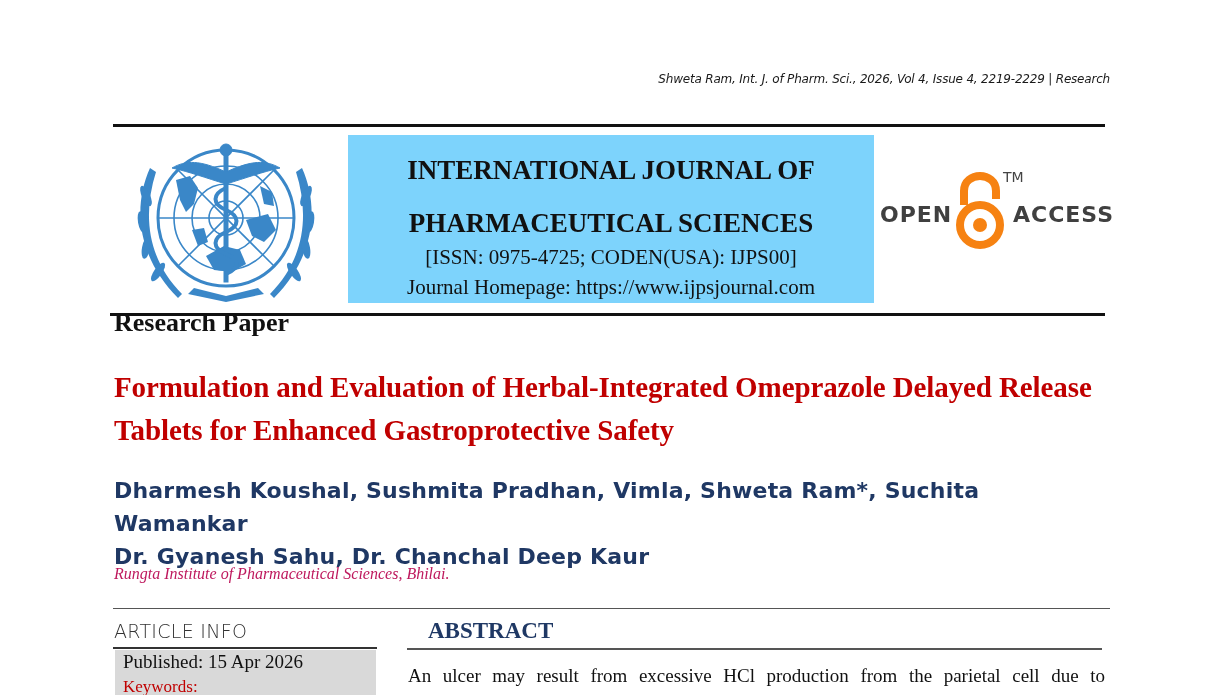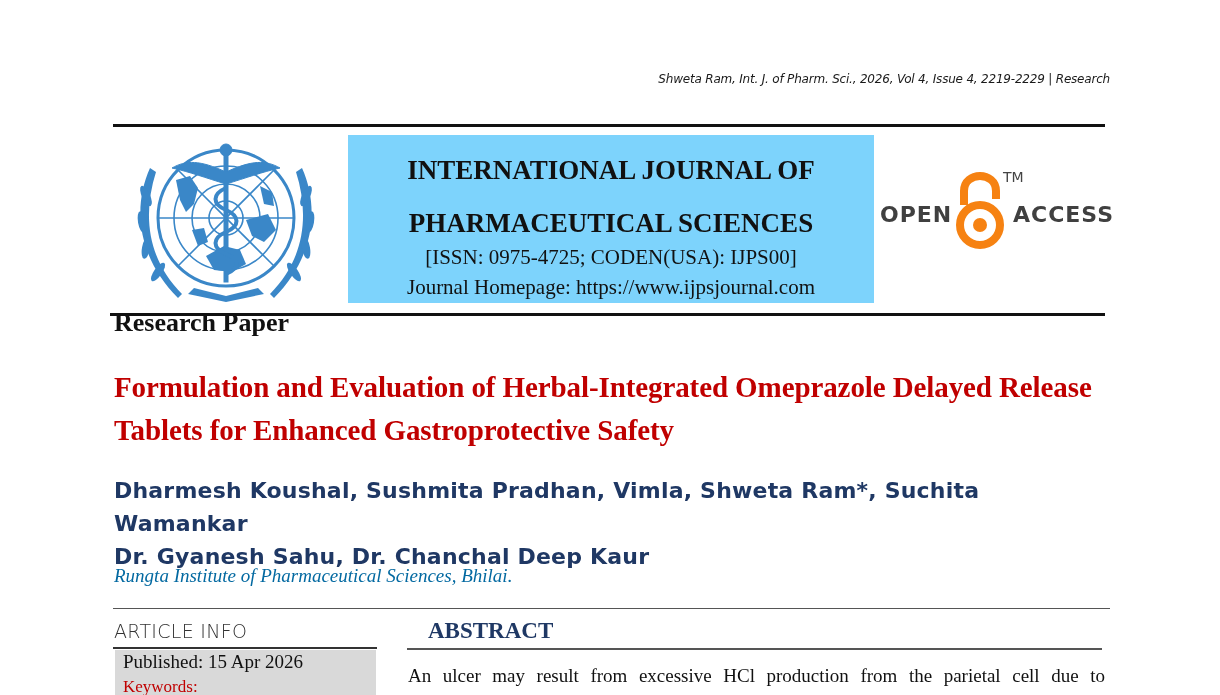--- a/index.html
+++ b/index.html
@@ -20,21 +20,21 @@
 
     .oa { left: 880px; top: 165px; width: 228px; height: 88px; }
     .oa-text { font-family: "DejaVu Sans", sans-serif; font-weight: bold; font-size: 22px; color: #404040; letter-spacing: 1px; position: absolute; top: 37px; }
     .oa-tm { position: absolute; left: 123px; top: 4px; font-family: "DejaVu Sans", sans-serif; font-size: 14px; color: #444; }
 
     .paper-type { left: 114px; top: 308px; font-weight: bold; font-size: 26px; color: #111; }
     .title { left: 114px; top: 366px; width: 1000px; font-weight: bold; font-size: 29px; line-height: 43px; color: #c00000; letter-spacing: -0.1px; }
 
     .authors { left: 114px; top: 474px; width: 1000px; font-family: "DejaVu Sans", sans-serif; font-weight: bold; font-size: 22px; line-height: 33px; color: #1f3864; letter-spacing: 0.2px; }
 
-    .affil { left: 114px; top: 565px; font-style: italic; font-size: 19px; color: #0369a1; }
+    .affil { left: 114px; top: 565px; font-style: italic; font-size: 16px; color: #be185d; }
 
     .rule-thin { left: 113px; top: 608px; width: 997px; height: 1px; background: #555; }
 
     .info-head { left: 114px; top: 620px; font-family: "DejaVu Sans", sans-serif; font-size: 19px; color: #333; letter-spacing: 0.3px; font-weight: 300; }
     .info-rule { left: 113px; top: 647px; width: 264px; height: 2px; background: #333; }
     .info-box { left: 115px; top: 650px; width: 261px; height: 50px; background: #d9d9d9; }
     .published { left: 123px; top: 651px; font-size: 19px; color: #111; }
     .keywords { left: 123px; top: 677px; font-size: 17px; color: #c00000; }
 
     .abstract-head { left: 411px; top: 618px; font-weight: bold; font-size: 23px; color: #1f3864; margin-left: 17px; }

